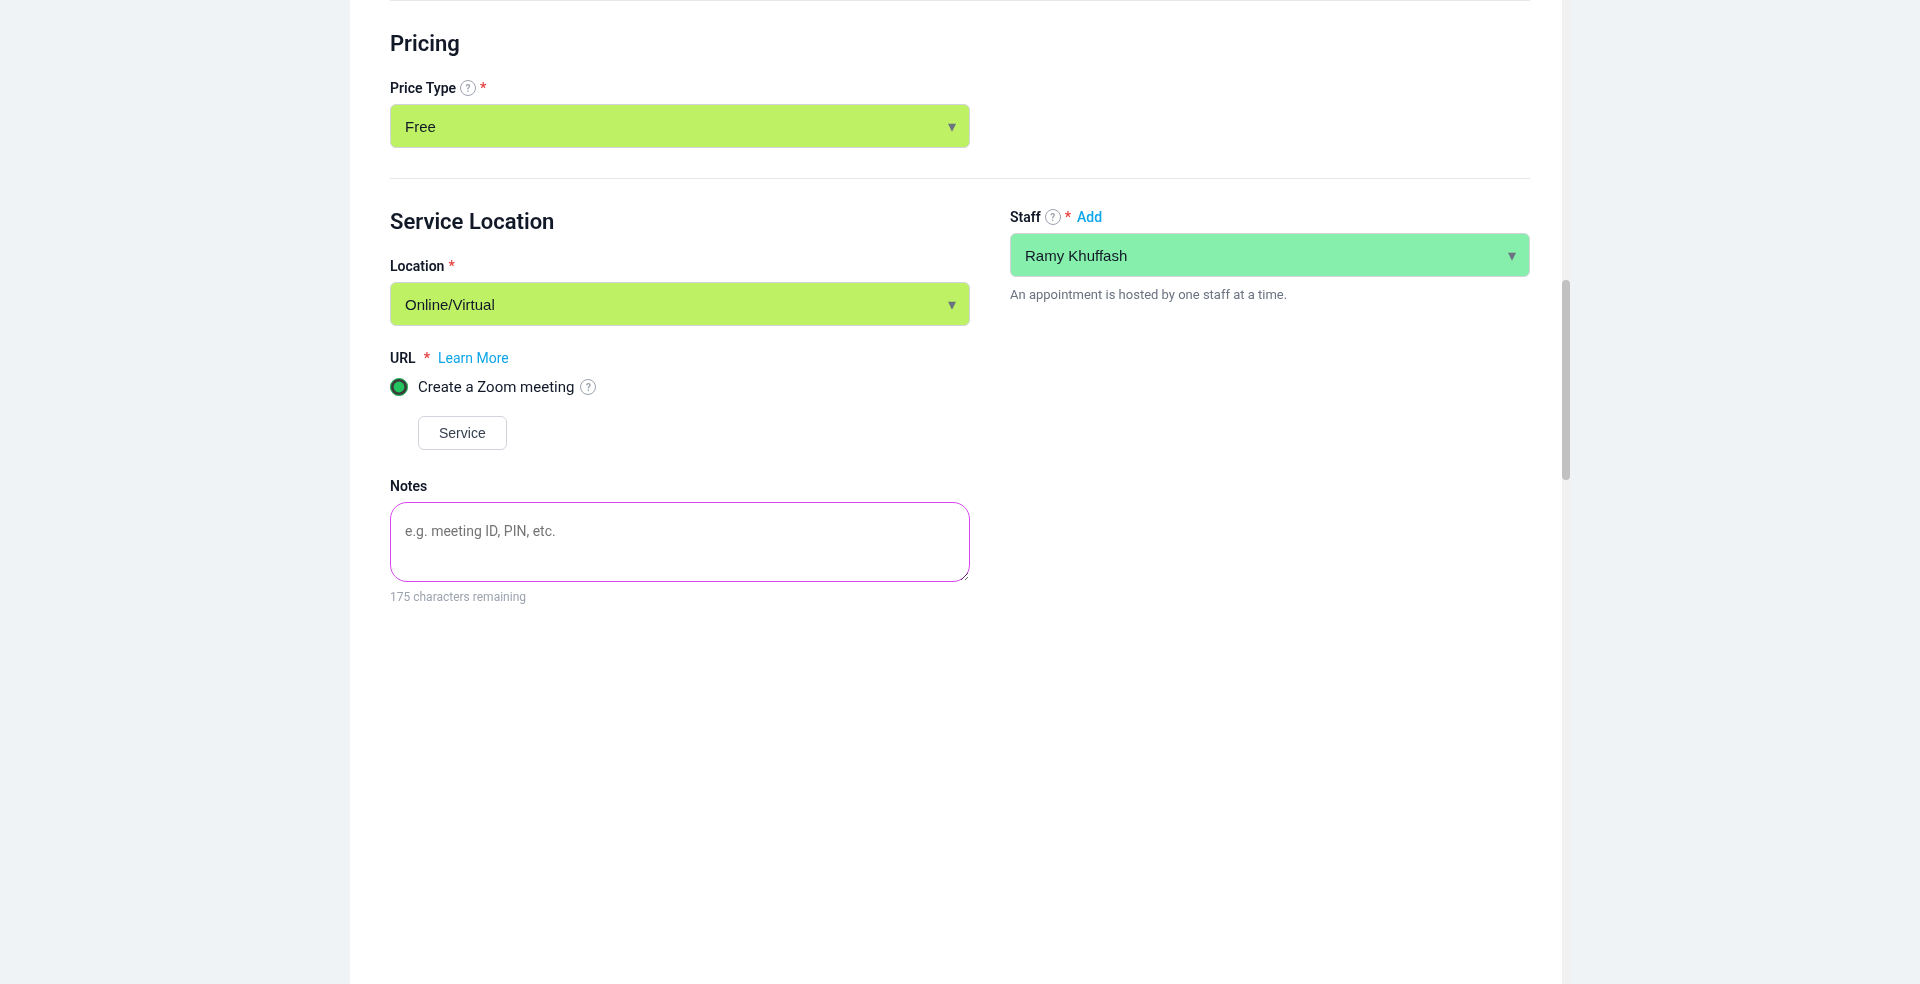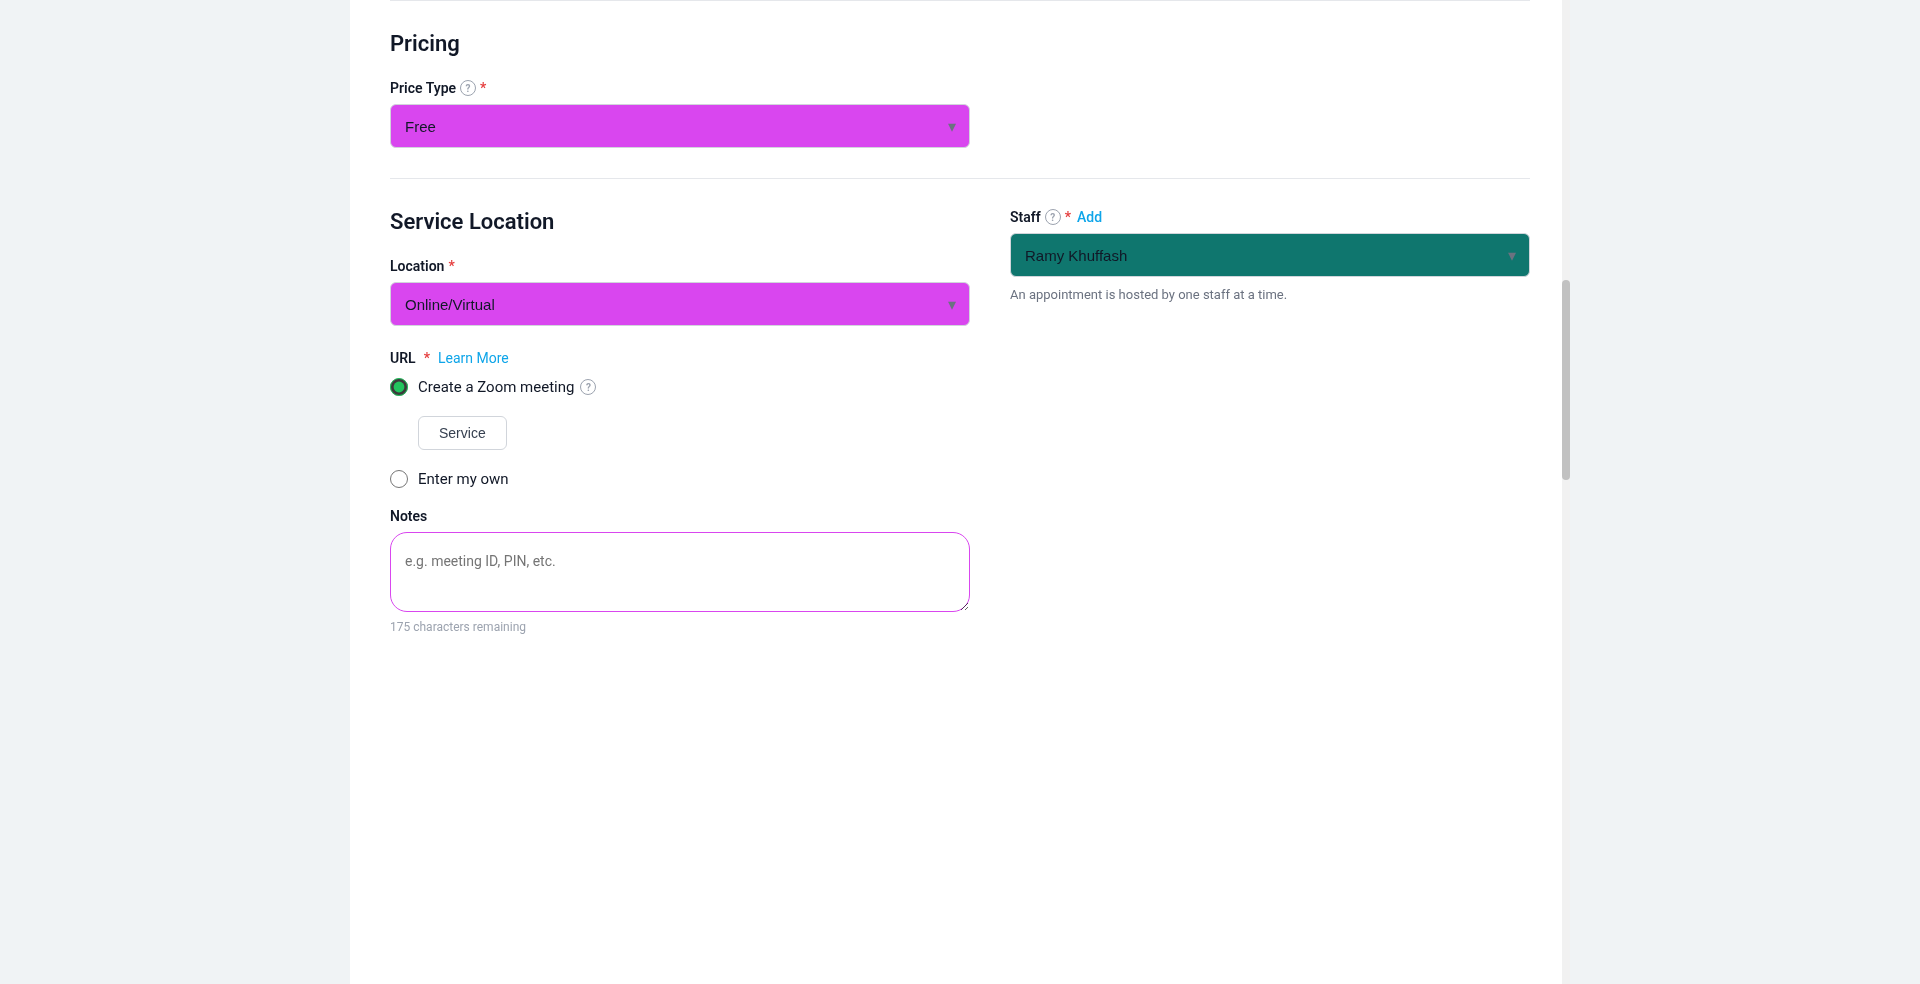--- a/index.html
+++ b/index.html
@@ -104,21 +104,21 @@
       width: 580px;
     }
 
     .select-field {
       width: 100%;
       padding: 10px 40px 10px 14px;
       font-size: 15px;
       color: #111827;
       border: 1px solid #d1d5db;
       border-radius: 6px;
-      background: #d946ef;
+      background: #bef264;
       appearance: none;
       cursor: pointer;
       height: 44px;
     }
 
     .chevron-down-icon {
       position: absolute;
       right: 14px;
       top: 50%;
       transform: translateY(-50%);
@@ -170,21 +170,21 @@
       width: 100%;
     }
 
     .staff-select-field {
       width: 100%;
       padding: 10px 40px 10px 14px;
       font-size: 15px;
       color: #111827;
       border: 1px solid #d1d5db;
       border-radius: 6px;
-      background: #0f766e;
+      background: #86efac;
       appearance: none;
       cursor: pointer;
       height: 44px;
     }
 
     .staff-note {
       font-size: 13px;
       color: #6b7280;
       margin-top: 10px;
     }
@@ -347,24 +347,20 @@
             <span class="radio-label">
               <span>Create a Zoom meeting</span>
               <span class="info-icon">?</span>
             </span>
           </div>
 
           
           <button class="connect-button">Service</button>
 
           
-          <div class="radio-option">
-            <input type="radio" class="radio-input" name="url-option" value="own" style="">
-            <span class="radio-label">Enter my own</span>
-          </div>
         </div>
 
         <div class="notes-section">
           <div class="notes-label">Notes</div>
           <textarea class="notes-textarea" placeholder="e.g. meeting ID, PIN, etc." style=""></textarea>
           <div class="char-count">175 characters remaining</div>
         </div>
       </div>
 
       <div class="right-col">

